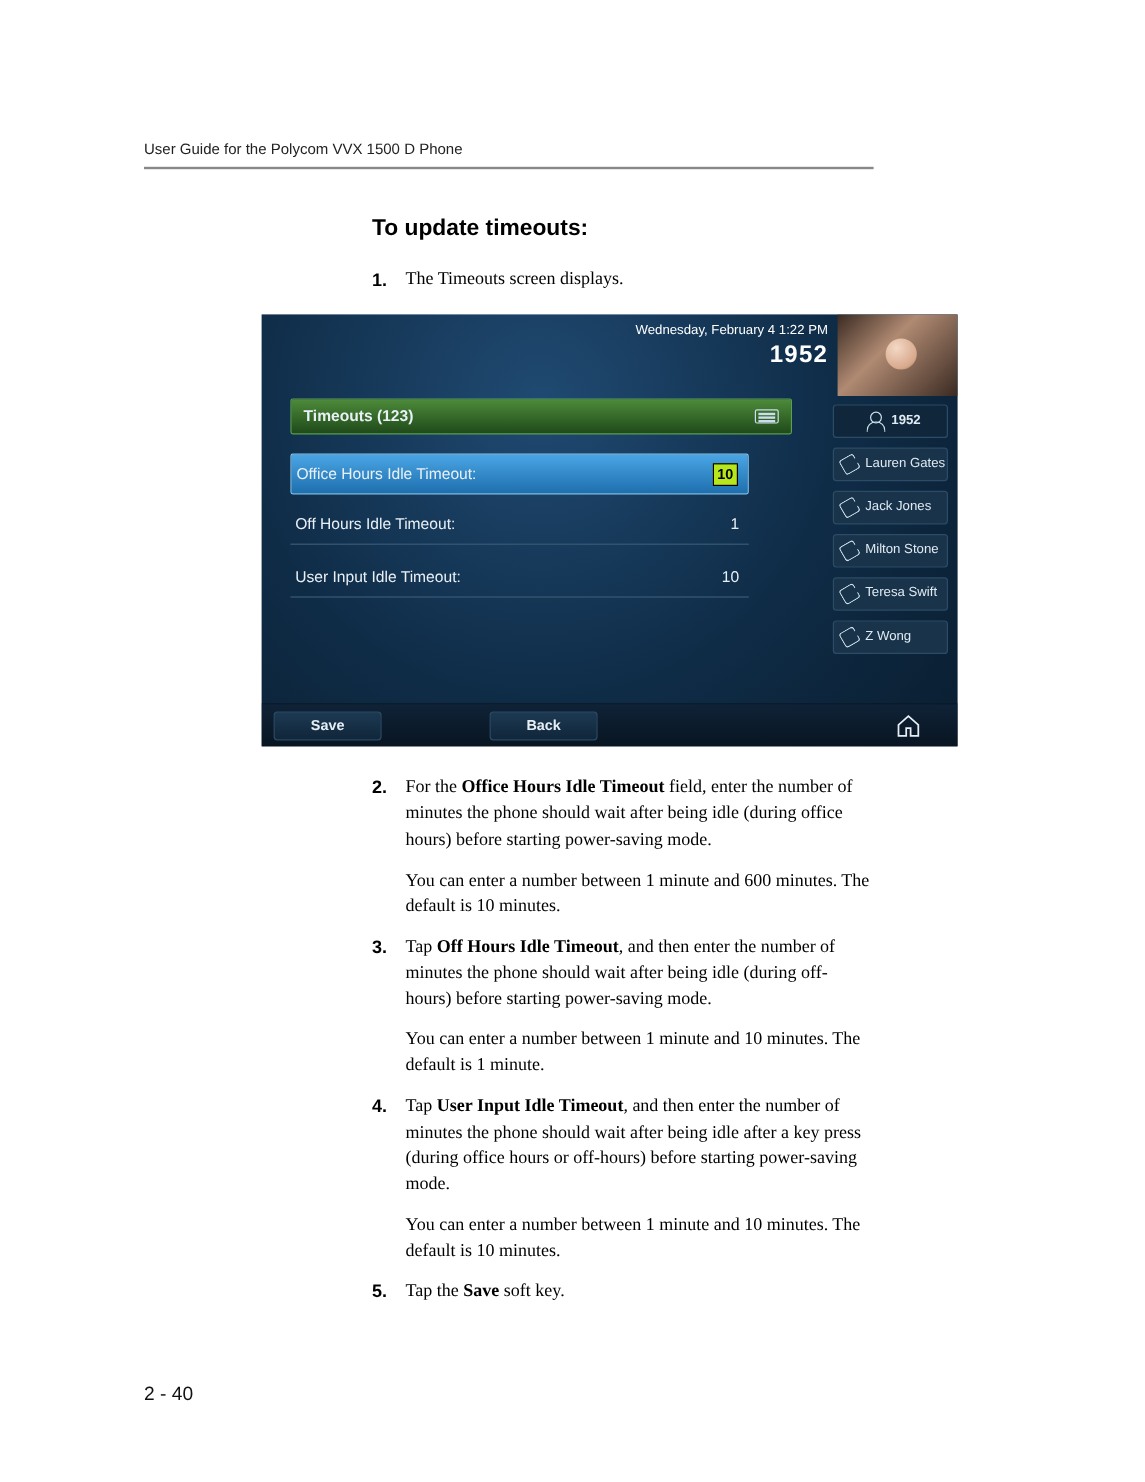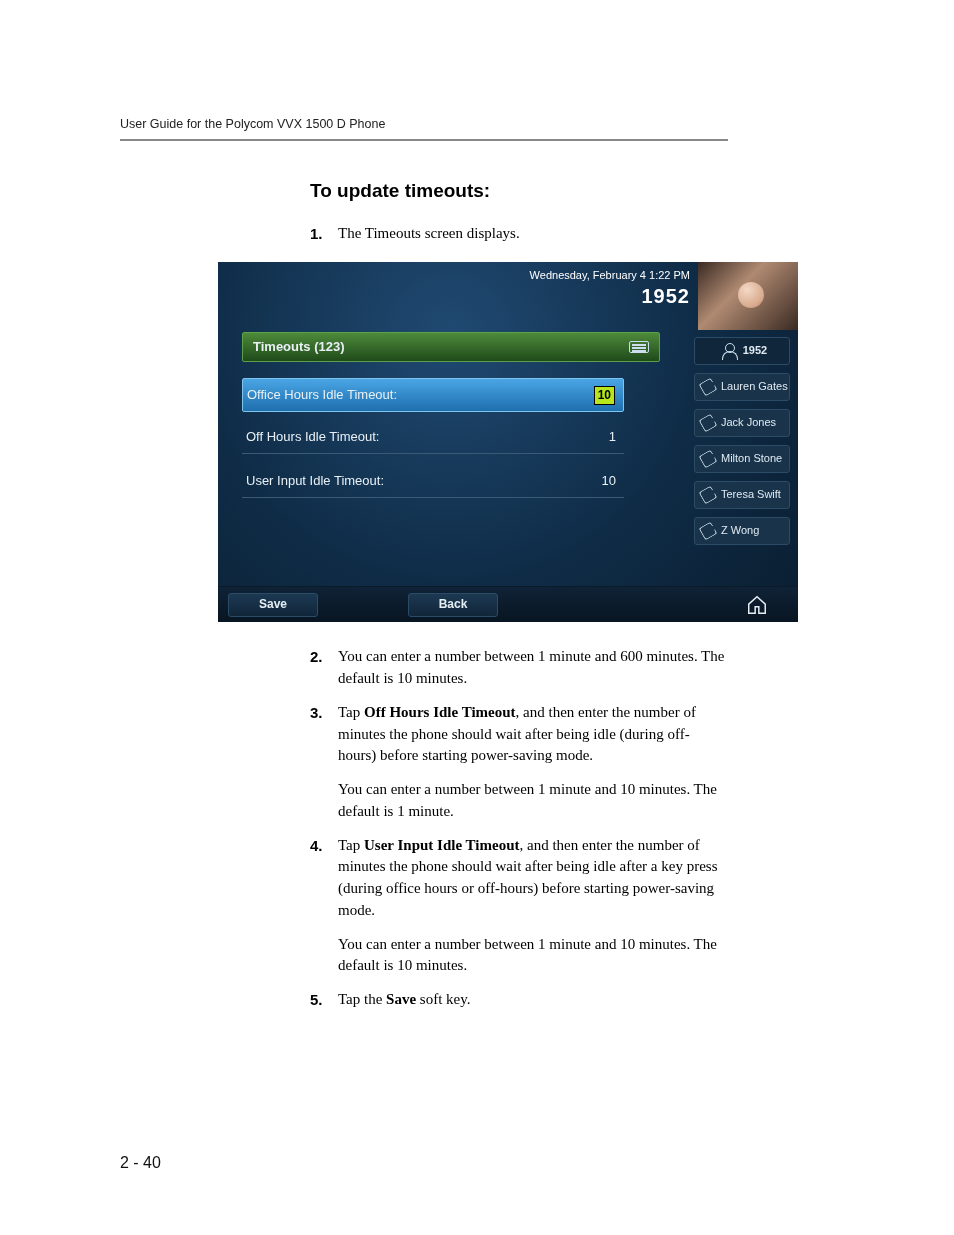--- a/index.html
+++ b/index.html
@@ -275,20 +275,23 @@
                 </svg>
               </div>
             </div>
 
           </div>
         </div>
       </li>
 
       <li>
         <span class="num">2.</span>
+        <p>
+          <span>For the </span><span class="serif-b">Office Hours Idle Timeout</span><span> field, enter the number of minutes the phone should wait after being idle (during office hours) before starting power-saving mode.</span>
+        </p>
         <p>You can enter a number between 1 minute and 600 minutes. The default is 10 minutes.</p>
       </li>
 
       <li>
         <span class="num">3.</span>
         <p>
           <span>Tap </span><span class="serif-b">Off Hours Idle Timeout</span><span>, and then enter the number of minutes the phone should wait after being idle (during off-hours) before starting power-saving mode.</span>
         </p>
         <p>You can enter a number between 1 minute and 10 minutes. The default is 1 minute.</p>
       </li>

